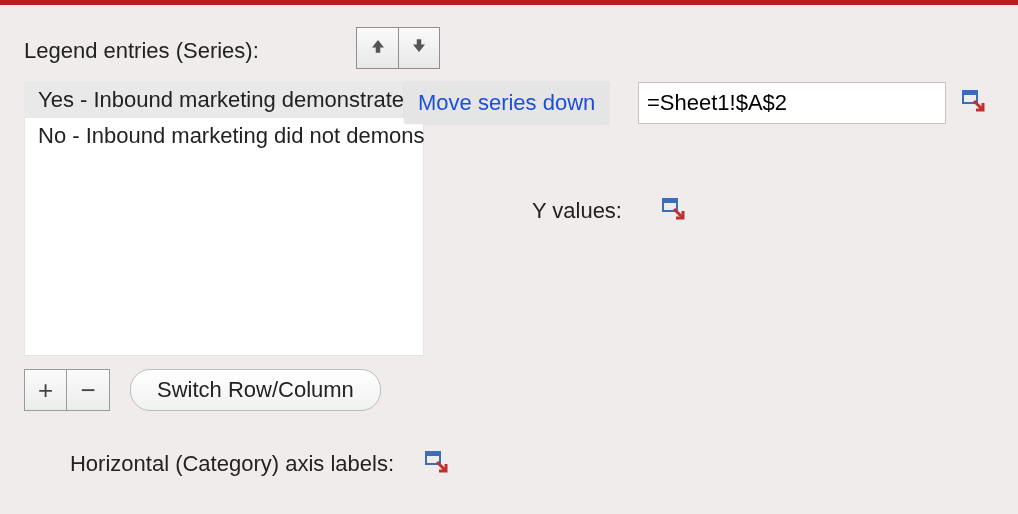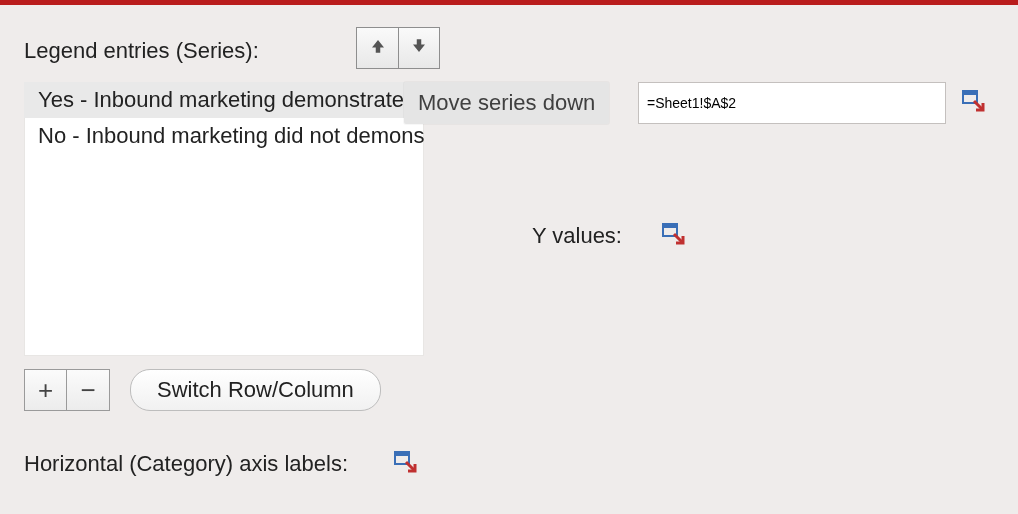--- a/index.html
+++ b/index.html
@@ -58,46 +58,46 @@
     overflow:hidden;
     cursor:pointer;
   }
   .series-item.selected { background:#e9e9e9; }
 
   .tooltip {
     position:absolute;
     left: 404px; top: 77px;
     height: 42px;
     background:#e5e5e5;
-    color:#404040;
+    color:#1d4ed8;
     padding: 6px 14px;
     font-size:22px;
     border-radius:2px;
     display:flex; align-items:center;
     box-shadow: 0 0 0 1px rgba(0,0,0,0.03);
     z-index:5;
   }
 
   .field-row {
     position:absolute;
     display:flex;
     align-items:center;
     gap: 12px;
   }
   .field-row.name { left: 638px; top: 77px; width: 350px; }
-  .field-row.yvals { left: 448px; top: 216px; width: 540px; gap: 36px; }
+  .field-row.yvals { left: 448px; top: 191px; width: 540px; gap: 36px; }
   .field-label { text-align:right; }
   .field-row.yvals .field-label { width: 174px; }
 
   .ref-input {
     flex:1 1 auto;
     height: 42px;
     border: 1px solid #c4c0be;
     background:#fff;
-    font-size:14px;
+    font-size:22px;
     padding: 4px 8px;
     font-family:inherit;
   }
   .picker-btn {
     width: 30px; height: 30px;
     display:flex; align-items:center; justify-content:center;
     cursor:pointer;
   }
   
   .picker-btn svg { width:24px; height:24px; }
@@ -131,21 +131,21 @@
     cursor:pointer;
     display:flex; align-items:center;
   }
 
   .axis-row {
     position:absolute;
     left:24px; top: 444px;
     width: 964px;
     display:flex; align-items:center; gap:12px;
   }
-  .axis-row .field-label { width: 354px; text-align:left; }
+  .axis-row .field-label { width: 354px; text-align:center;margin-left:31px; }
 </style>
 </head>
 <body>
 
 <div class="panel">
 
   <div class="row-top">
     <span class="legend-label">Legend entries (Series):</span>
   </div>
 

